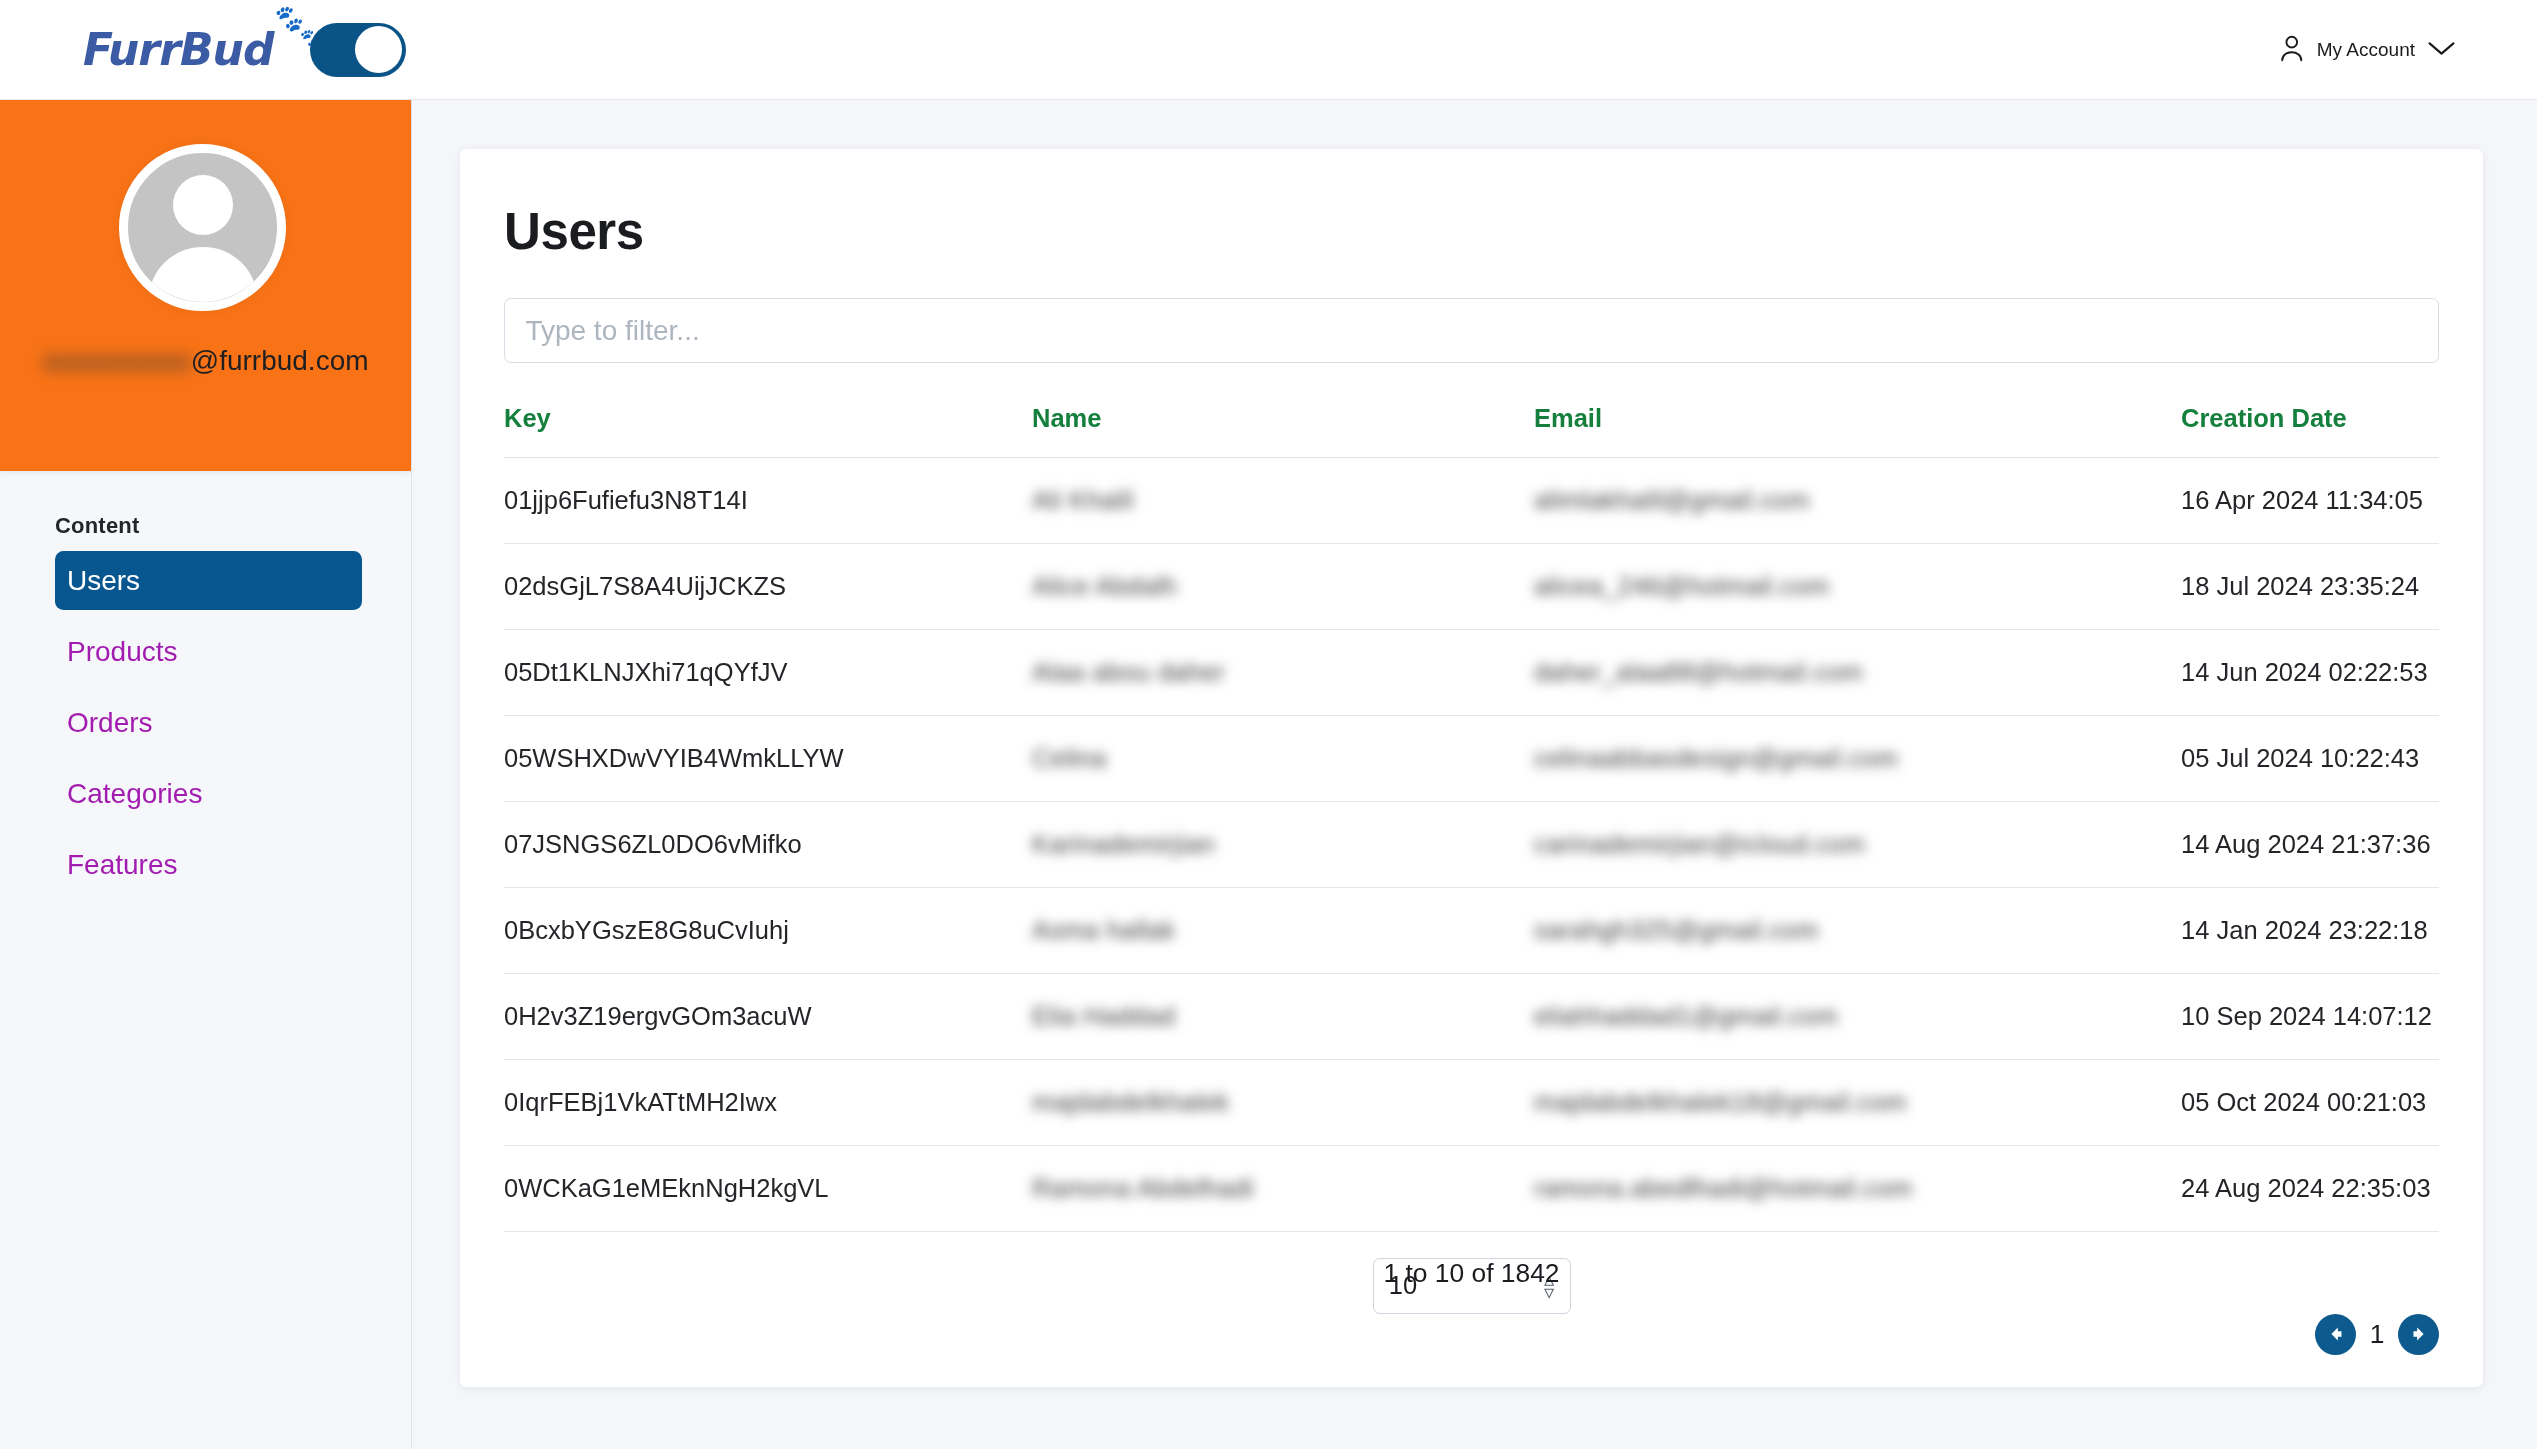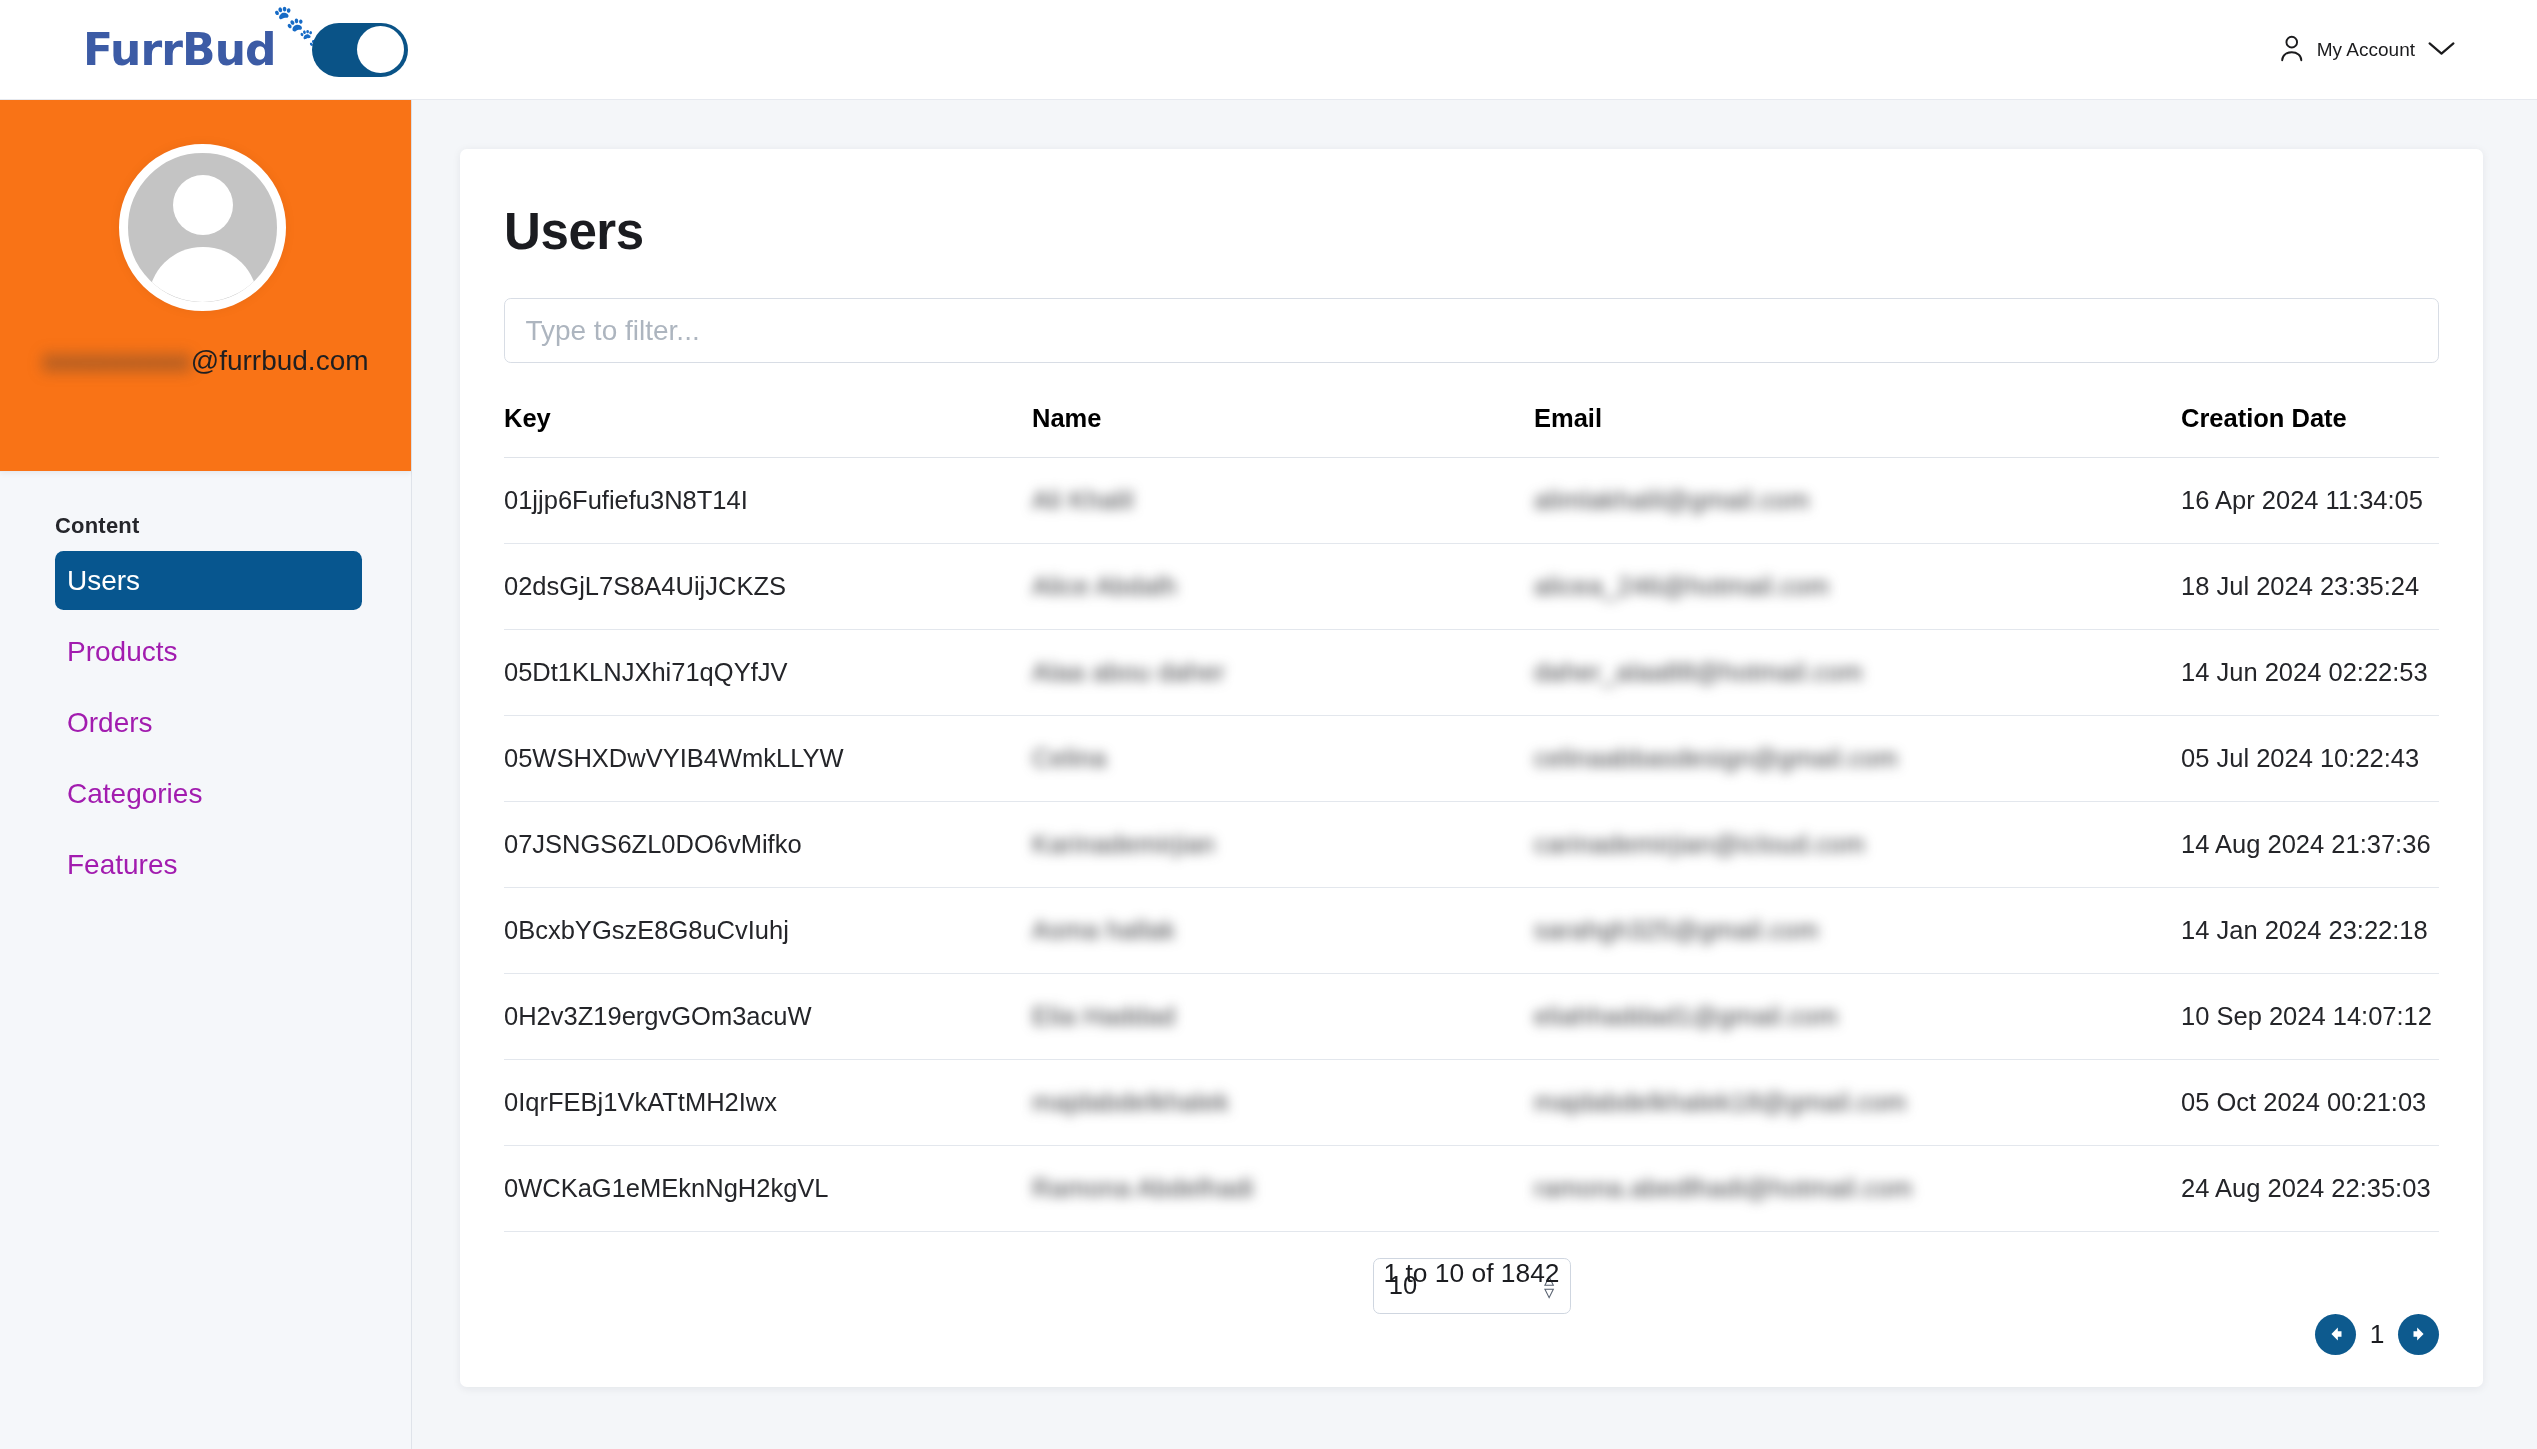--- a/index.html
+++ b/index.html
@@ -20,20 +20,21 @@
     z-index: 5;
   }
   .logo-wrap {
     margin-left: 83px;
     display: flex; align-items: center;
   }
   .logo-text {
     font-family: "DejaVu Sans", sans-serif;
     font-size: 44px;
     font-weight: 700;
+    font-style: italic;
     color: #3c5ba5;
     letter-spacing: -0.9px;
     position: relative;
     line-height: 1;
   }
   .paw {
     position: absolute;
     color: #3c5ba5;
   }
   .paw1 { top: -22px; right: -29px; font-size: 25.5px; }
@@ -195,21 +196,21 @@
 
   table.users {
     width: 100%;
     border-collapse: collapse;
     margin-top: 41px;
   }
   table.users th {
     text-align: left;
     font-size: 25.5px;
     font-weight: 700;
-    color: #000000;
+    color: #15803d;
     padding: 0 0 24px 0;
     border-bottom: 0.9px solid #dfe3e9;
   }
   table.users td {
     font-size: 25.5px;
     color: #242529;
     padding: 28px 0;
     border-bottom: 0.9px solid #e3e7ed;
     vertical-align: middle;
     white-space: nowrap;

